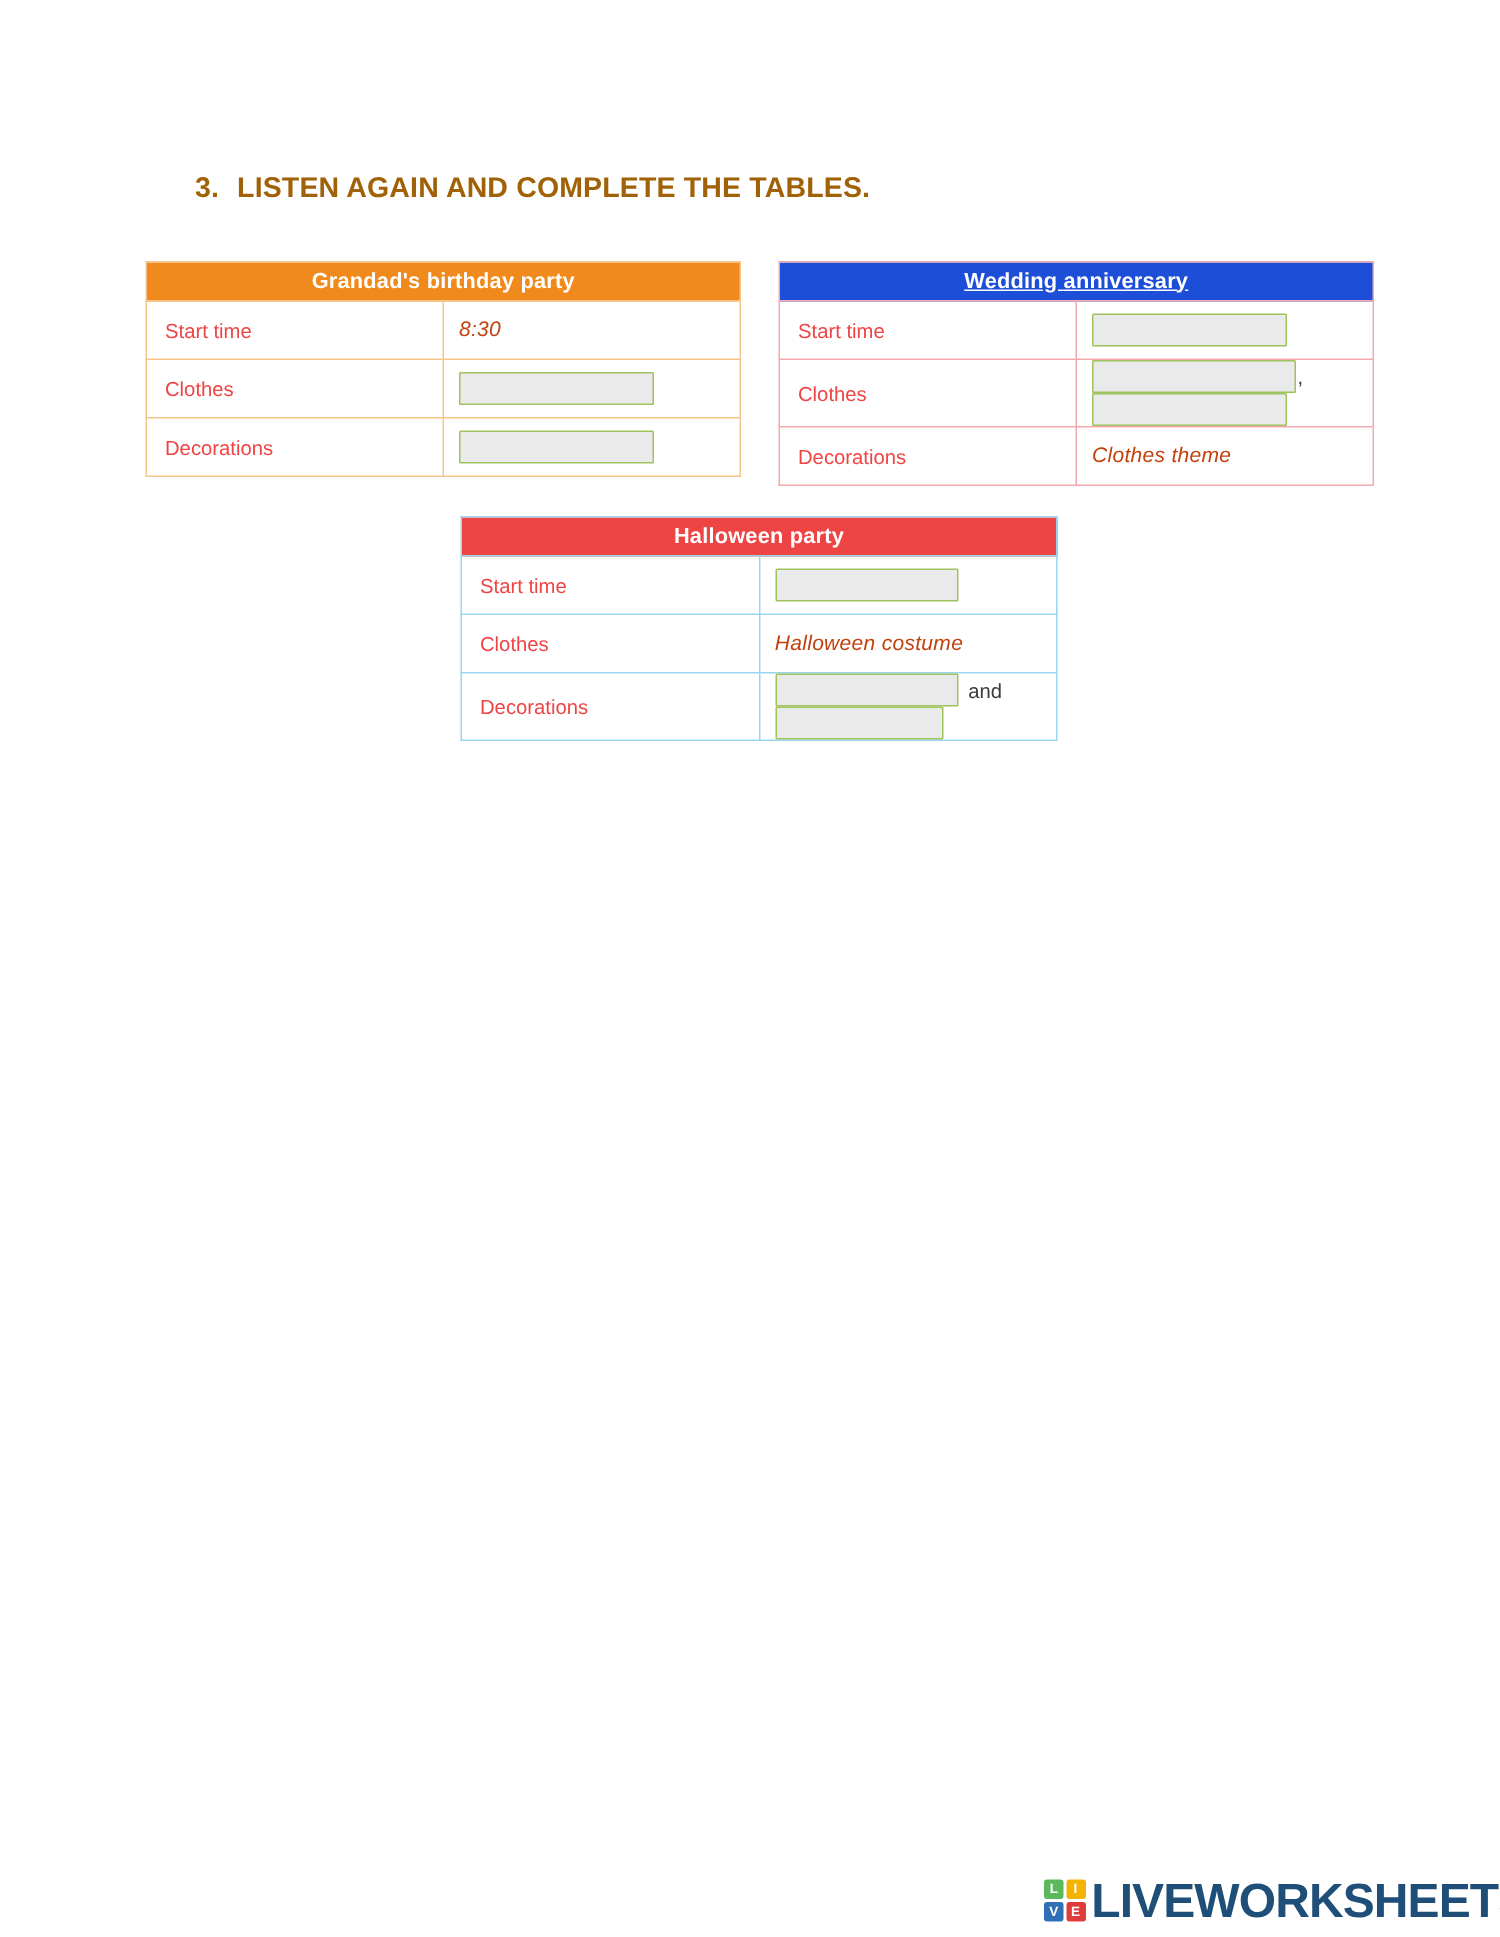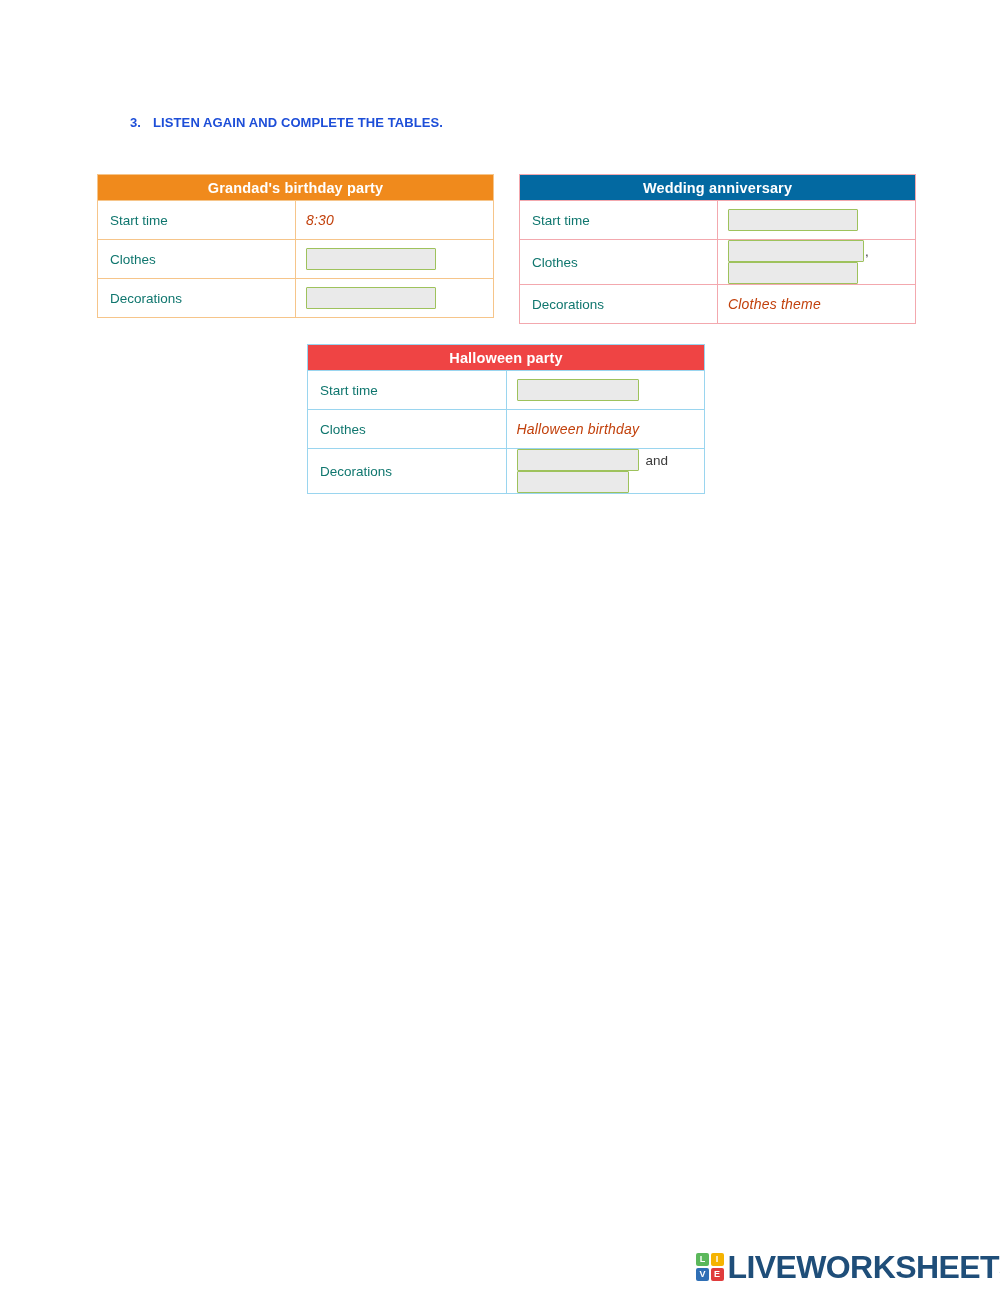--- a/index.html
+++ b/index.html
@@ -14,23 +14,23 @@
     font-family: "Liberation Sans", sans-serif;
     position: relative;
     overflow: hidden;
   }
 
   
   .task-heading {
     position: absolute;
     left: 130px;
     top: 115px;
-    font-size: 13px;
-    font-weight: bold;
-    color: #1d4ed8;
+    font-size: 19px;
+    font-weight: bold;
+    color: #a16207;
     letter-spacing: 0.1px;
     white-space: nowrap;
   }
   .task-heading .task-num {
     display: inline-block;
     margin-right: 12px;
   }
 
   
   .wtable {
@@ -44,21 +44,21 @@
     color: #ffffff;
     font-size: 14.5px;
     font-weight: bold;
     letter-spacing: 0.15px;
     height: 26px;
     padding: 0;
     border: none;
   }
   .wtable td.label-cell {
     font-size: 13.5px;
-    color: #0f766e;
+    color: #ef4444;
     padding: 0 0 0 12px;
     height: 39px;
     vertical-align: middle;
     white-space: nowrap;
   }
   .wtable td.value-cell {
     padding: 0 0 0 10px;
     height: 39px;
     vertical-align: middle;
   }
@@ -88,21 +88,21 @@
   .sep-and { padding: 0 7px; }
 
   
   #table-birthday { left: 97px; top: 174px; width: 397px; }
   #table-birthday .hdr-cell { background: #F08A1C; margin-left: 40px; }
   #table-birthday td { border: 1px solid #f6c58a; }
   #table-birthday td.label-cell { width: 103px; }
 
   
   #table-wedding { left: 519px; top: 174px; width: 397px; }
-  #table-wedding .hdr-cell { background: #0369a1; }
+  #table-wedding .hdr-cell { background: #1d4ed8; text-decoration: underline; }
   #table-wedding td { border: 1px solid #f3a8ae; }
   #table-wedding td.label-cell { width: 104px; }
 
   
   #table-halloween { left: 307px; top: 344px; width: 398px; }
   #table-halloween .hdr-cell { background: #ef4444; }
   #table-halloween td { border: 1px solid #9ad5ef; }
   #table-halloween td.label-cell { width: 106px; }
 
   
@@ -208,21 +208,21 @@
   </tr>
   <tr>
     <td class="label-cell">Start time</td>
     <td class="value-cell">
       <span class="blank" style="width:122px"></span>
     </td>
   </tr>
   <tr>
     <td class="label-cell">Clothes</td>
     <td class="value-cell">
-      <span class="answer-text">Halloween birthday</span>
+      <span class="answer-text">Halloween costume</span>
     </td>
   </tr>
   <tr>
     <td class="label-cell">Decorations</td>
     <td class="value-cell">
       <span class="blank" style="width:122px"></span><span class="sep sep-and">and</span><span class="blank" style="width:112px"></span>
     </td>
   </tr>
 </tbody>
   </table>

